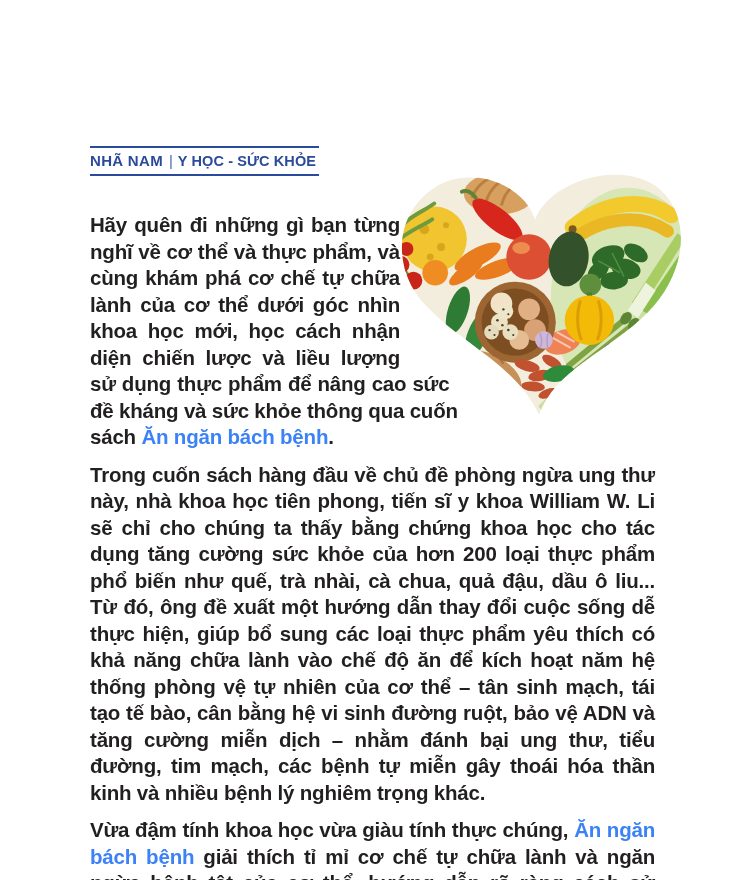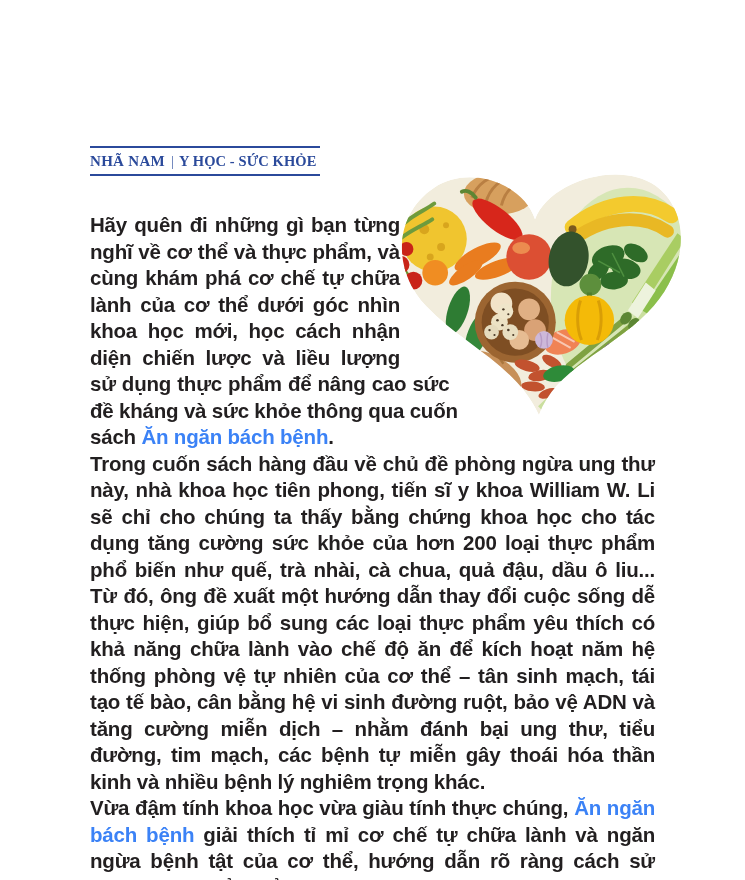--- a/index.html
+++ b/index.html
@@ -9,38 +9,38 @@
     position:relative;
   }
   .page{position:relative;width:745px;height:880px;background:#ffffff;}
 
   
   .imprint{
     position:absolute;left:90px;top:146px;
     color:#2b4a9b;
     border-top:2px solid #2b4a9b;border-bottom:2px solid #2b4a9b;
     padding:4px 3px 4px 0;
-    font-size:15px;line-height:18px;white-space:nowrap;font-family:Liberation Serif, serif;
+    font-size:15px;line-height:18px;white-space:nowrap;
   }
   .imprint .brand{font-weight:700;letter-spacing:.3px;}
   .imprint .sep{font-weight:400;margin:0 5px 0 6px;opacity:.85;}
   .imprint .cat{font-weight:600;font-size:14.5px;letter-spacing:.1px;}
 
   
   .heart-figure{position:absolute;left:378px;top:162px;width:318px;height:262px;margin:0;padding:0;}
   .heart-figure svg{display:block;}
 
   
   .content{position:absolute;left:90px;top:212px;width:610px;}
   .content p{
     margin:0;text-align:justify;
     font-size:20.5px;line-height:26.5px;font-weight:600;
     color:#221f20;letter-spacing:-0.2px;
   }
-  .content p + p{width:565px;}
+  .content p + p{margin-top:11px;width:565px;}
   .accent{color:#3b82f6;font-weight:700;}
 
   
   .heart-spacer{
     float:right;width:300px;height:205px;
     shape-outside:polygon(0px 0px,300px 0px,300px 205px,64px 205px,46px 148px,0px 136px);
   }
 </style>
 </head>
 <body>

